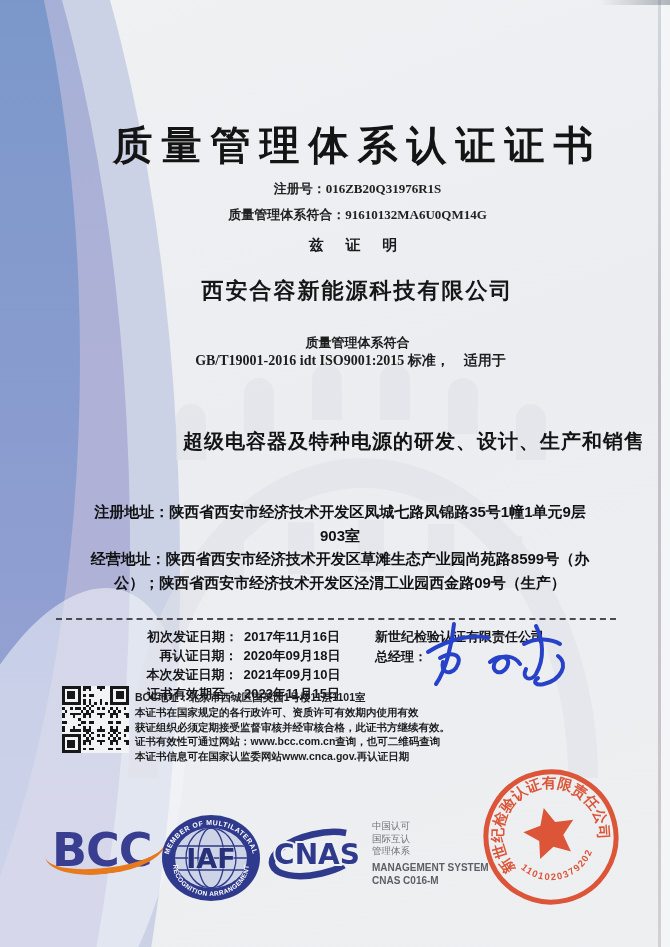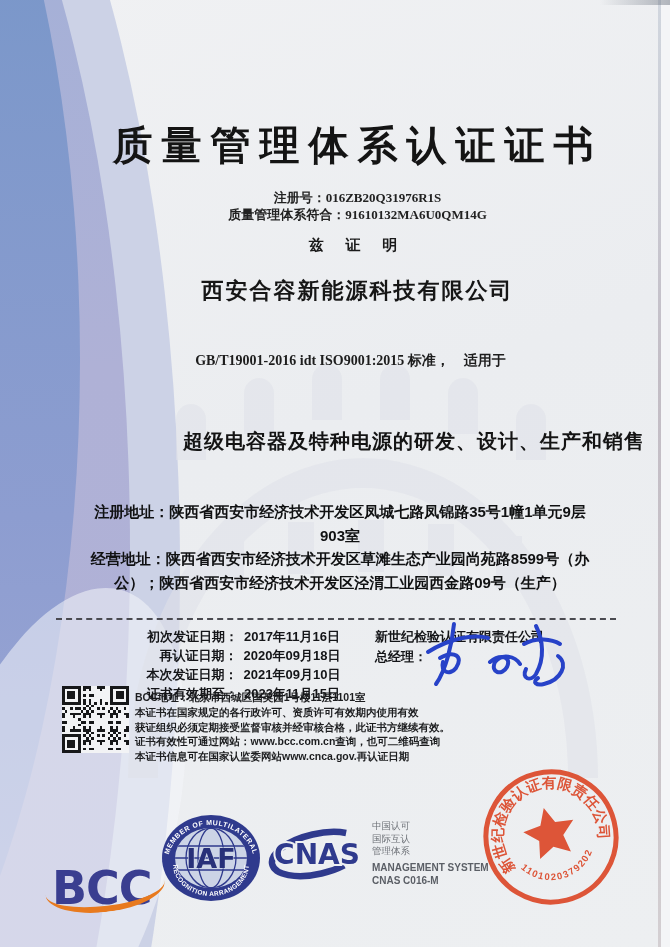--- a/index.html
+++ b/index.html
@@ -29,21 +29,21 @@
   
   .wm{position:absolute;left:148px;top:362px;width:430px;height:225px;opacity:.55;pointer-events:none;}
   .wm .pillar{position:absolute;width:30px;height:56px;background:#e0e2e9;border-radius:15px 15px 0 0;}
   .wm .arc{position:absolute;left:-20px;top:96px;width:470px;height:320px;box-sizing:border-box;
     border:30px solid #e0e2e9;border-bottom:none;border-radius:50% 50% 0 0/100% 100% 0 0;}
   .wm .stub{position:absolute;width:26px;height:52px;background:#e0e2e9;top:158px;}
   
   .serif{font-family:"Liberation Serif","DejaVu Serif",serif;}
   .title{position:absolute;left:70px;right:25px;top:118px;text-align:center;
     font-size:40px;font-weight:600;letter-spacing:9px;color:#141414;}
-  .regline{position:absolute;left:70px;right:25px;top:189px;text-align:center;
+  .regline{position:absolute;left:70px;right:25px;top:180px;text-align:center;
     font-size:13px;font-weight:600;color:#222;}
   .creditline{position:absolute;left:70px;right:25px;top:206px;text-align:center;
     font-size:13px;font-weight:600;color:#222;}
   .certify{position:absolute;left:70px;right:25px;top:236px;text-align:center;
     font-size:15px;font-weight:700;letter-spacing:9px;color:#1a1a1a;}
   .company{position:absolute;left:70px;right:25px;top:276px;text-align:center;
     font-size:22px;font-weight:600;letter-spacing:2px;color:#161616;}
   .conf1{position:absolute;left:70px;right:25px;top:334px;text-align:center;
     font-size:13px;font-weight:700;color:#1d1d1d;}
   .conf2{position:absolute;left:56px;right:25px;top:352px;text-align:center;
@@ -57,21 +57,21 @@
   .d-row{display:flex;line-height:19px;justify-content:center;}
   .d-label{width:132px;text-align:right;}
   .d-val{margin-left:6px;}
   .issuer{position:absolute;left:375px;top:627px;font-size:13px;font-weight:700;color:#141518;line-height:20px;}
   .signature{position:absolute;left:412px;top:612px;width:180px;height:92px;}
   
   .qr{position:absolute;left:62px;top:686px;width:67px;height:67px;}
   .fineprint{position:absolute;left:135px;top:690px;width:420px;
     font-size:10.5px;font-weight:700;line-height:14.8px;color:#1c1d1f;}
   
-  .bcc{position:absolute;left:52px;top:860px;width:104px;height:58px;}
+  .bcc{position:absolute;left:52px;top:822px;width:104px;height:58px;}
   .bcc-text{position:absolute;left:0;top:0;font-family:"DejaVu Sans",sans-serif;
     font-weight:bold;font-size:46px;line-height:56px;letter-spacing:-1px;color:#3a3e90;}
   .bcc-swoosh{position:absolute;left:-7px;top:4px;width:120px;height:42px;
     border-bottom:6px solid #e87a1e;border-radius:50%;transform:rotate(-7deg);}
   .iaf{position:absolute;left:159px;top:812px;width:104px;height:92px;}
   .cnas{position:absolute;left:268px;top:824px;width:98px;height:58px;}
   .cnas-side{position:absolute;left:372px;top:820px;width:120px;}
   .cnas-cn{font-size:9.5px;line-height:12.5px;color:#6e7278;}
   .cnas-en{font-size:10px;font-weight:700;line-height:13px;color:#5b5f66;margin-top:3px;}
   
@@ -108,20 +108,21 @@
 
   <div class="title serif">质量管理体系认证证书</div>
   <div class="regline serif">
     <span>注册号：</span><span>016ZB20Q31976R1S</span>
   </div>
   <div class="creditline serif">
     <span>质量管理体系符合：</span><span>91610132MA6U0QM14G</span>
   </div>
   <div class="certify serif">兹 证 明</div>
   <div class="company serif">西安合容新能源科技有限公司</div>
+  <div class="conf1 serif">质量管理体系符合</div>
   <div class="conf2 serif">GB/T19001-2016 idt ISO9001:2015 标准，　适用于</div>
   <div class="scope serif">超级电容器及特种电源的研发、设计、生产和销售</div>
 
   <div class="addr">
     <div>注册地址：陕西省西安市经济技术开发区凤城七路凤锦路35号1幢1单元9层</div>
     <div>903室</div>
     <div>经营地址：陕西省西安市经济技术开发区草滩生态产业园尚苑路8599号（办</div>
     <div>公）；陕西省西安市经济技术开发区泾渭工业园西金路09号（生产）</div>
   </div>
 

